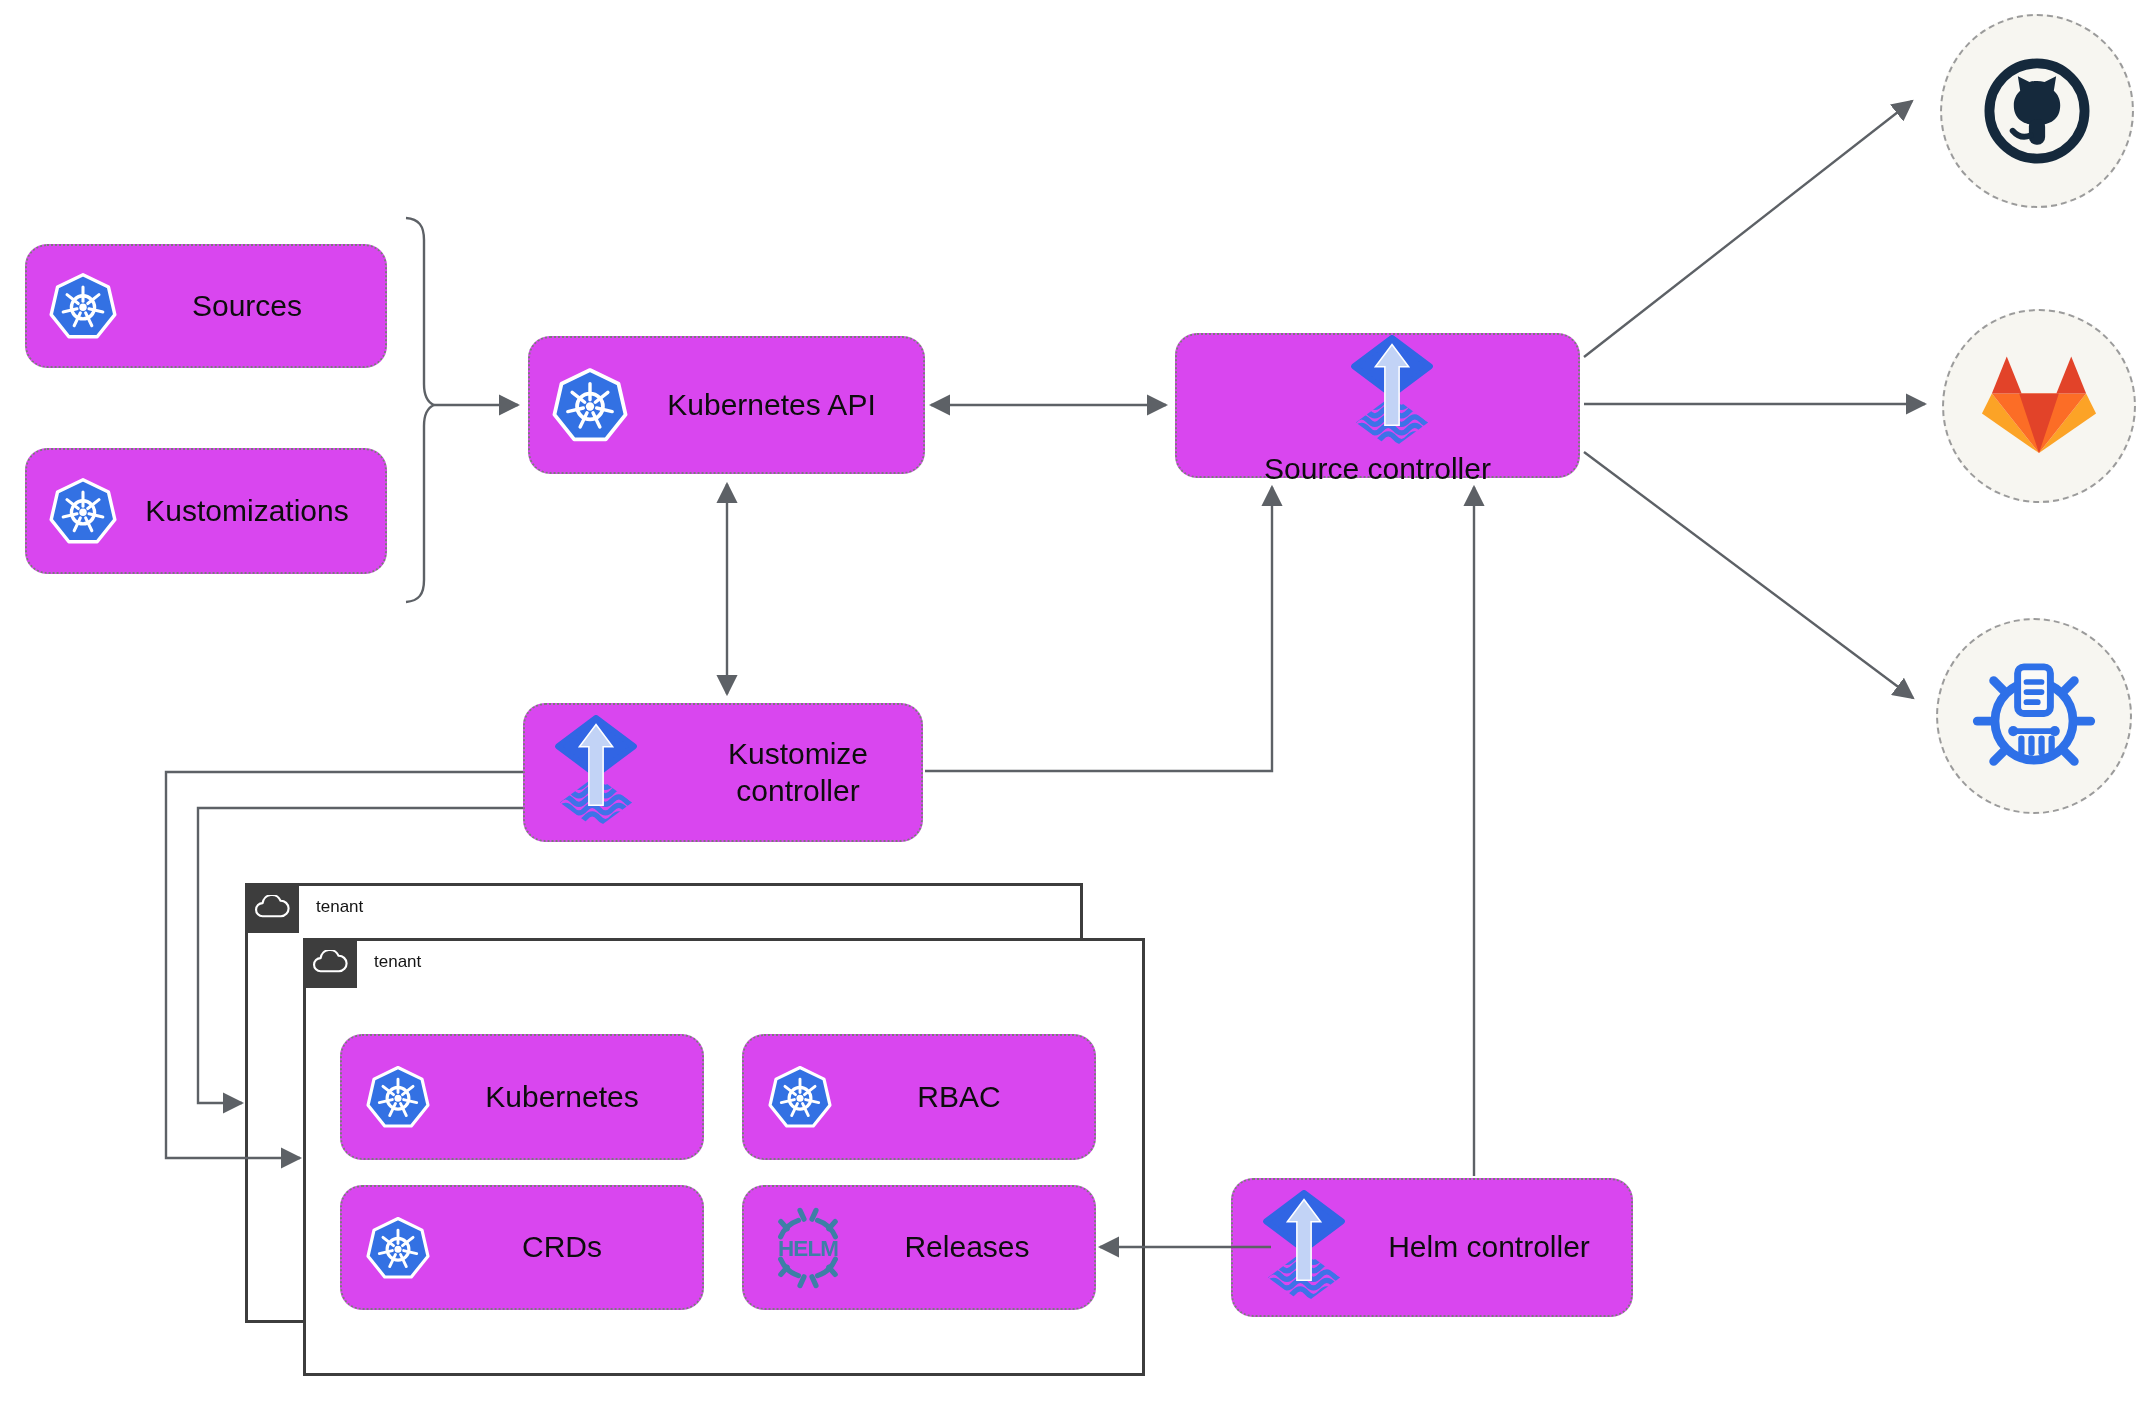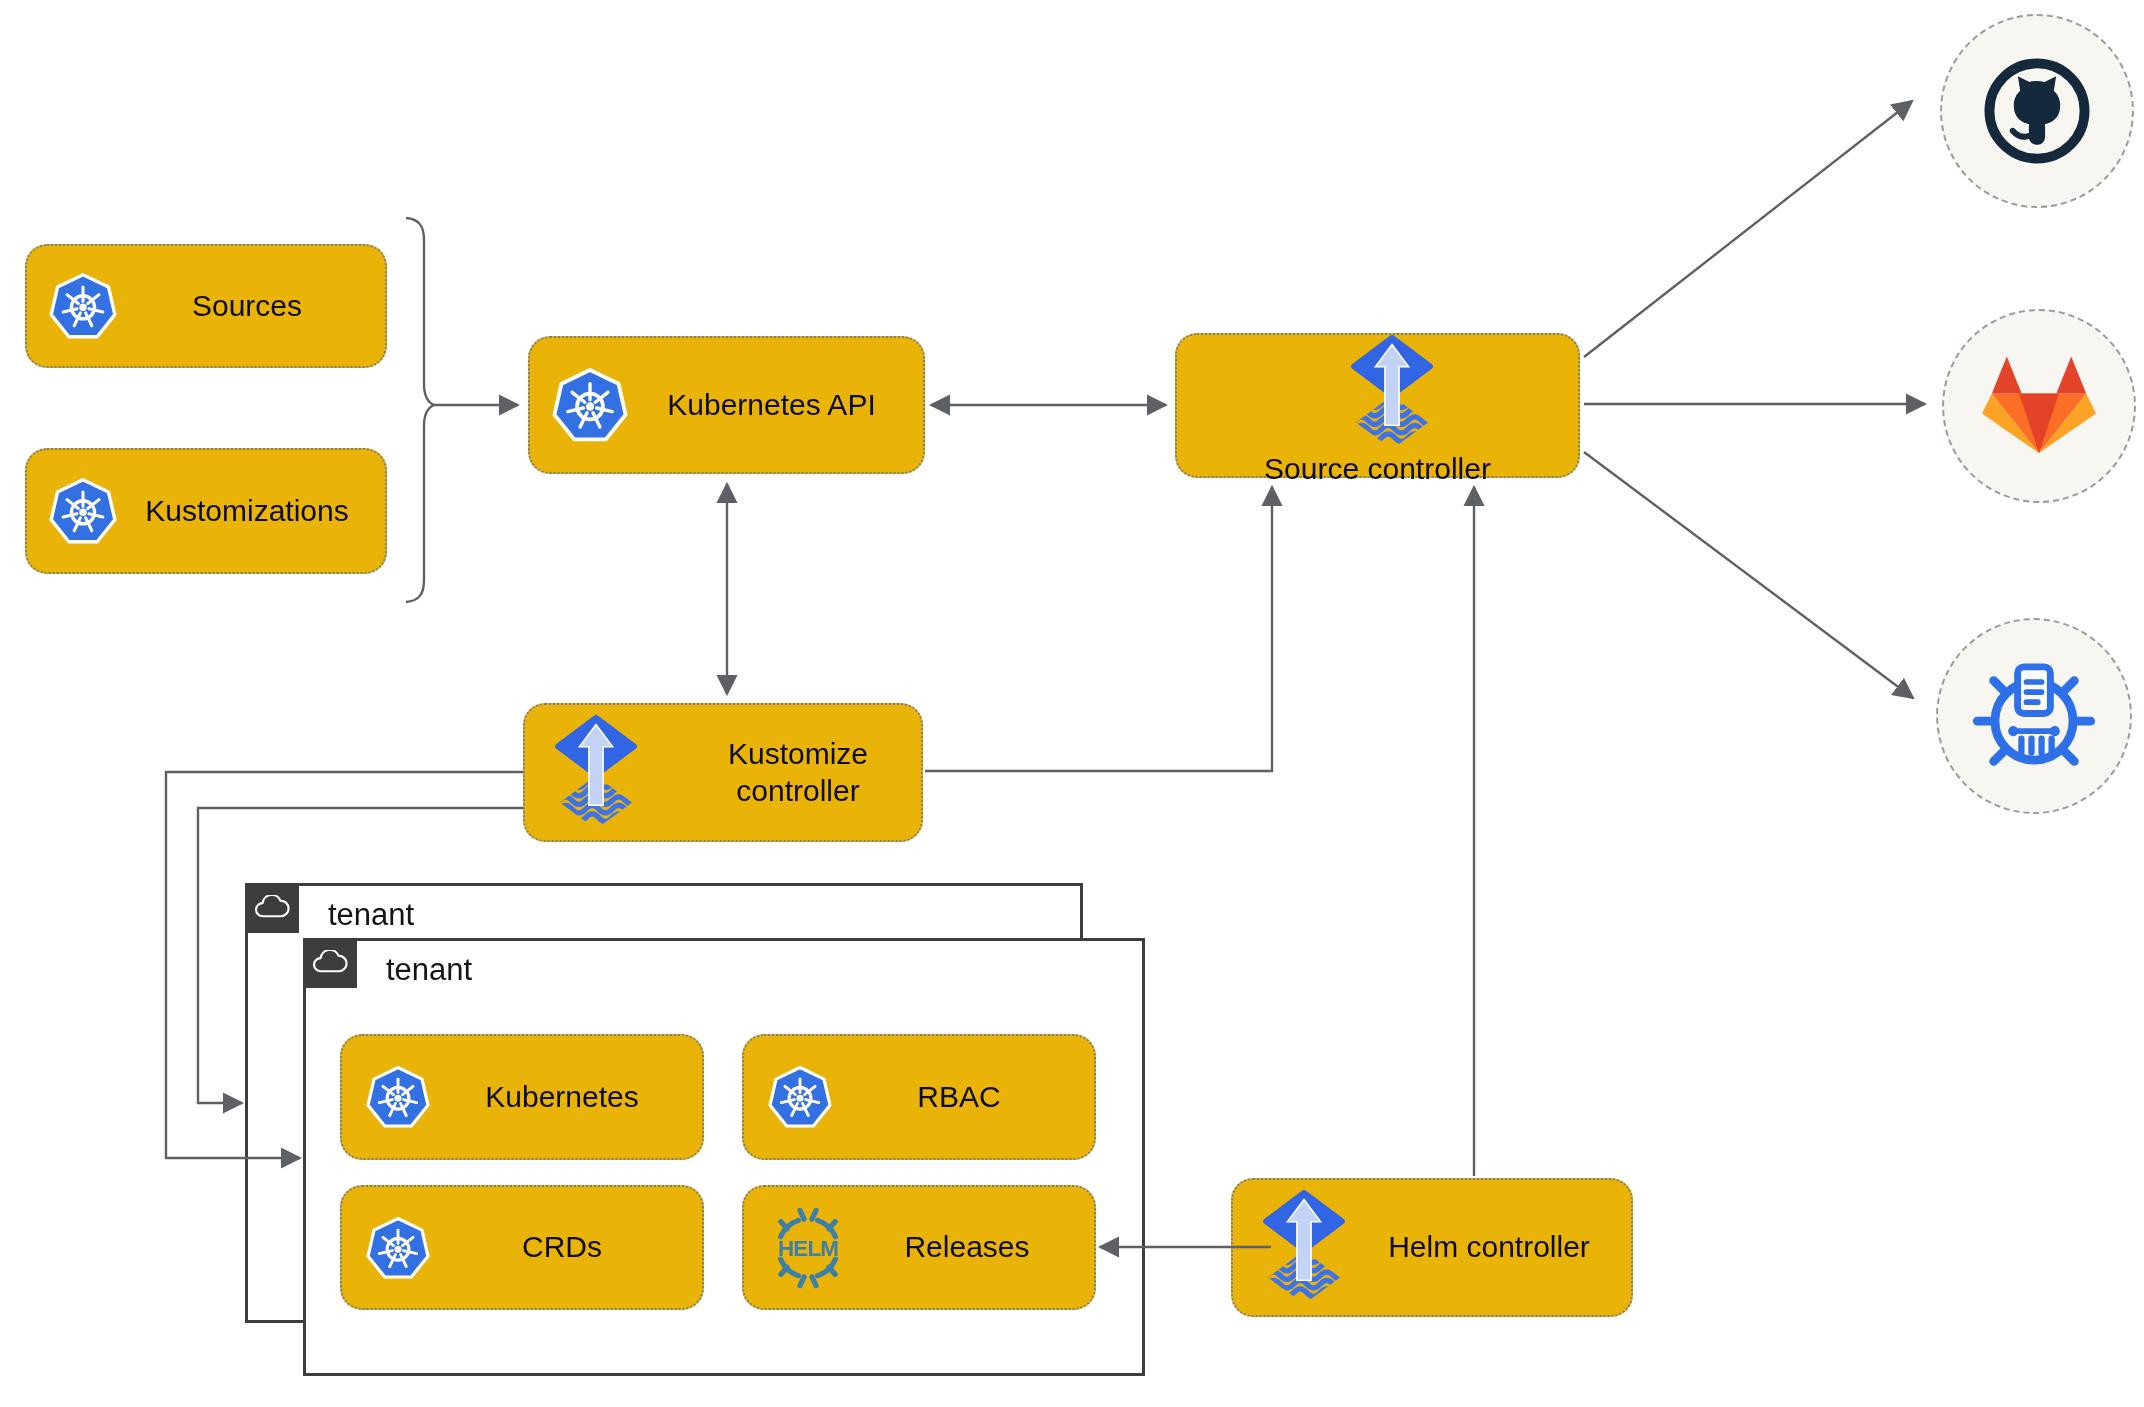--- a/index.html
+++ b/index.html
@@ -1,37 +1,37 @@
 <!DOCTYPE html>
 <html><head>
 <meta charset="utf-8">
 <style>
   html,body{margin:0;padding:0;background:#fff;}
   #canvas{position:relative;width:2144px;height:1407px;background:#ffffff;
           font-family:"Liberation Sans",sans-serif;overflow:hidden;}
 
   
-  .node{position:absolute;display:flex;align-items:center;background:#eab308;
+  .node{position:absolute;display:flex;align-items:center;background:#d946ef;
         border:2px dotted #7b7b7b;border-radius:22px;box-sizing:border-box;z-index:4;}
   .node .label{flex:1;text-align:center;font-size:30px;color:#0d0d0d;line-height:1.22;
                padding:0 14px 0 6px;}
   .node.two-line .label{max-width:228px;margin:0 auto;padding:0;}
   .ic{flex:0 0 auto;}
   .ic-k8s{width:68px;height:68px;margin-left:22px;}
   .ic-k8s-sm{width:64px;height:64px;margin-left:24px;}
   .ic-flux{width:86px;height:116px;margin-left:28px;}
   .ic-helm{width:80px;height:86px;margin-left:24px;}
 
   
   .tenant{position:absolute;background:#ffffff;border:3px solid #3d3d3d;box-sizing:border-box;}
   .tenant-outer{left:245px;top:883px;width:838px;height:440px;z-index:2;}
   .tenant-inner{left:303px;top:938px;width:842px;height:438px;z-index:3;}
   .badge{position:absolute;top:-3px;left:-3px;width:54px;height:50px;background:#3d3d3d;
          display:flex;align-items:center;justify-content:center;}
-  .tlabel{position:absolute;top:11px;left:80px;font-size:31px;color:#141414;}
+  .tlabel{position:absolute;top:11px;left:68px;font-size:17px;color:#141414;}
 
   
   .endpoint{position:absolute;border:2.5px dashed #9b9b9b;border-radius:50%;
             background:#f7f6f1;display:flex;align-items:center;justify-content:center;z-index:4;}
   #ep-github{left:1940px;top:14px;width:190px;height:190px;}
   #ep-gitlab{left:1942px;top:309px;width:190px;height:190px;}
   #ep-helmrepo{left:1936px;top:618px;width:192px;height:192px;}
 
   #wires{position:absolute;left:0;top:0;width:2144px;height:1407px;z-index:6;pointer-events:none;}
   .hidden-defs{position:absolute;width:0;height:0;overflow:hidden;}

